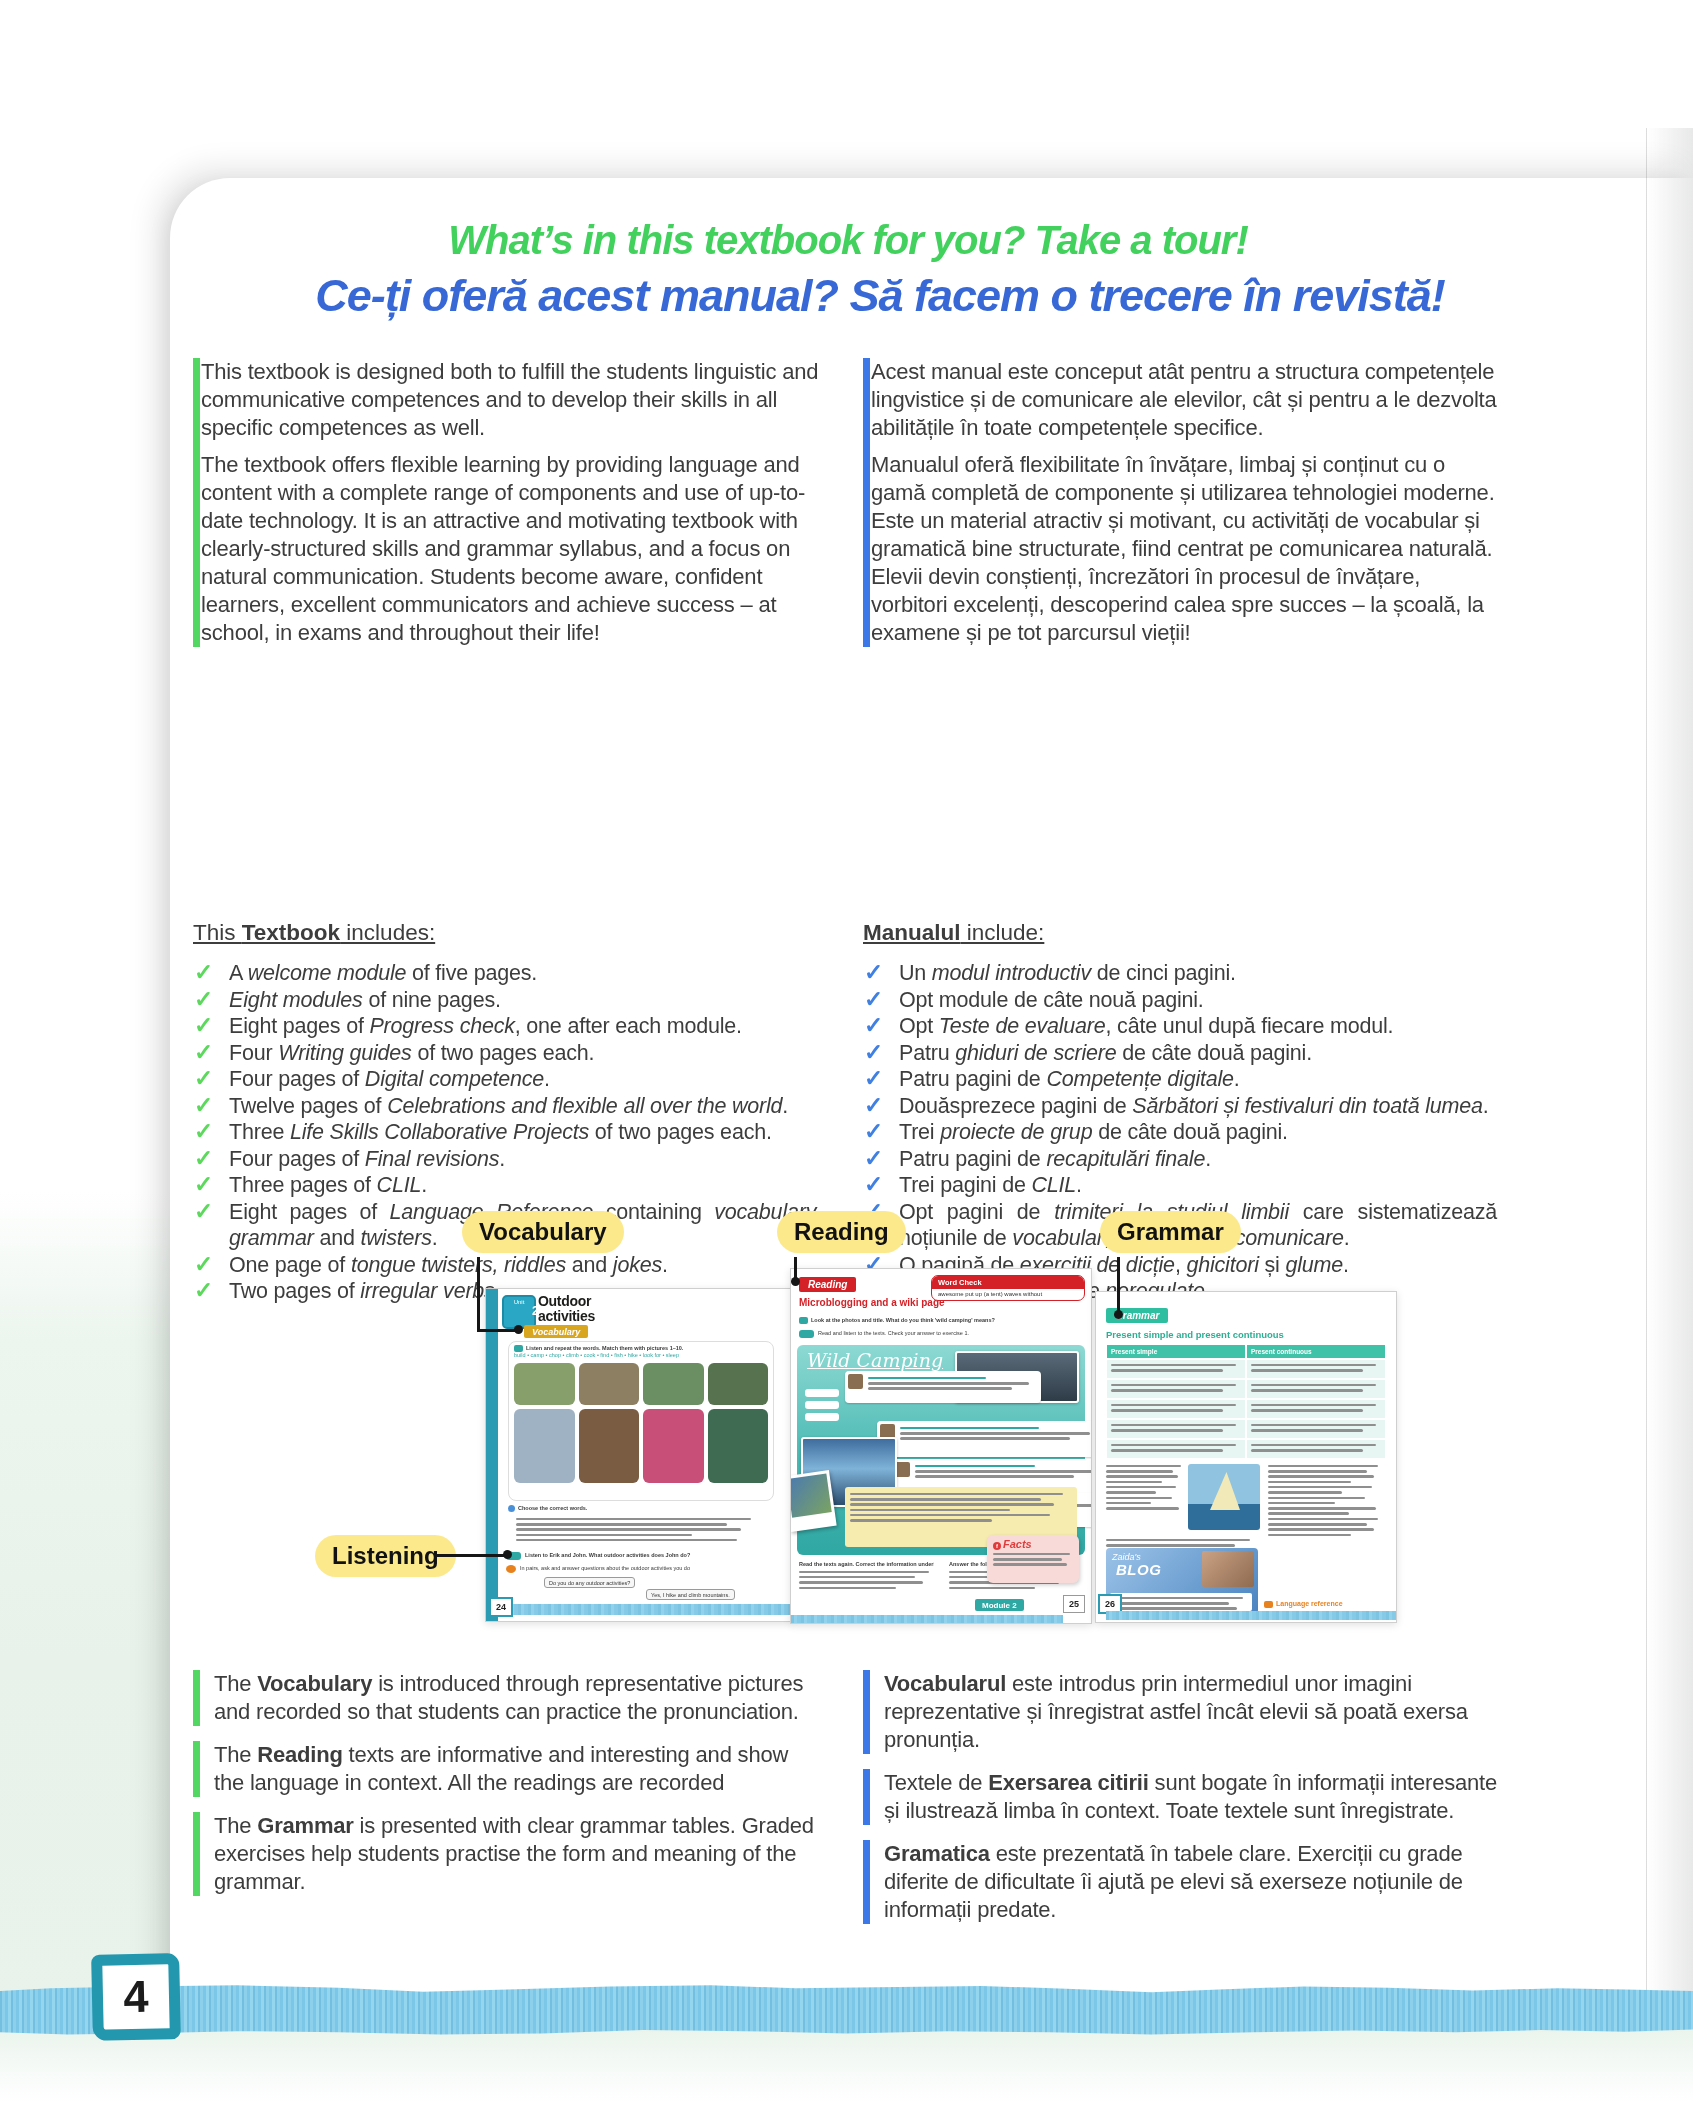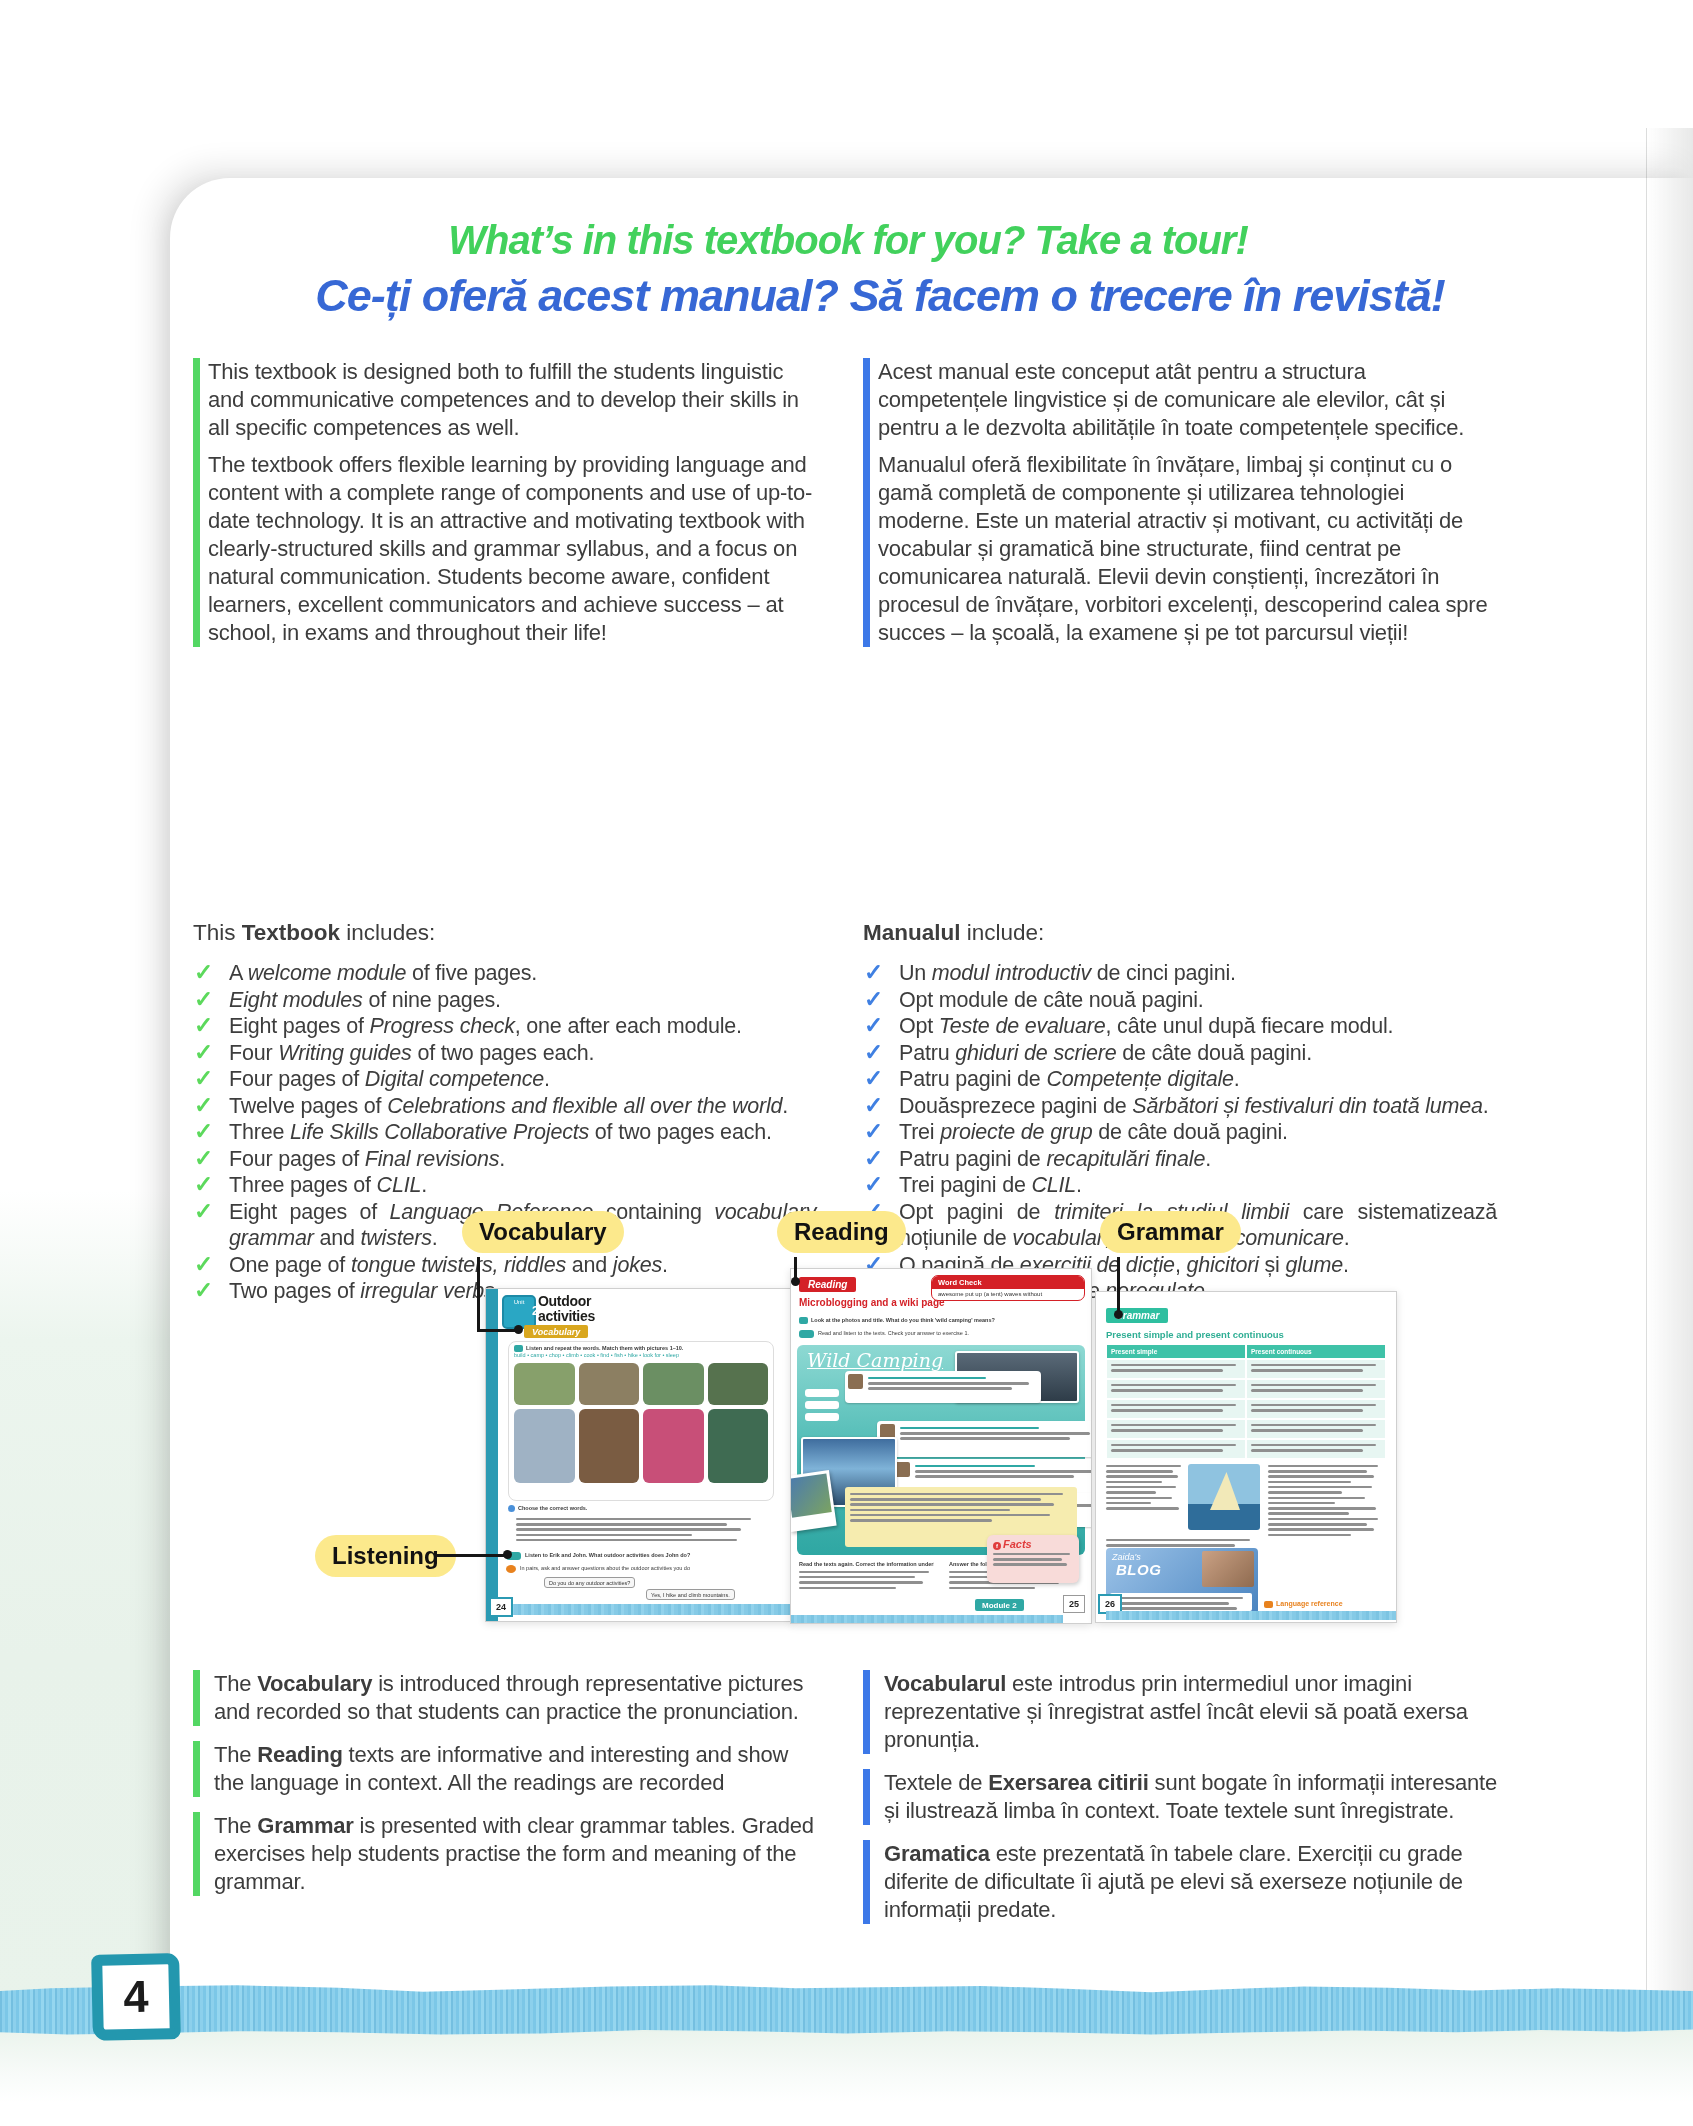--- a/index.html
+++ b/index.html
@@ -9,26 +9,26 @@
   .abs{position:absolute;}
   .card{position:absolute;left:170px;top:178px;width:1523px;height:1832px;background:#ffffff;
         border-radius:60px 0 0 0;
         box-shadow:-14px -10px 30px rgba(0,0,0,0.10),-4px 6px 20px rgba(0,0,0,0.08);}
   .right-strip{position:absolute;right:0;top:128px;width:46px;height:1880px;z-index:5;
         background:linear-gradient(90deg,rgba(90,95,92,0) 0%,rgba(90,95,92,0.14) 100%);border-left:1px solid rgba(0,0,0,0.05);}
   .h1,.h2{position:absolute;left:0;width:1356px;text-align:center;font-style:italic;font-weight:bold;letter-spacing:-1px;}
   .h1{top:40px;font-size:40px;color:#42d15c;}
   .h2{top:92px;font-size:45px;color:#3768d5;padding-left:32px;}
   .col{position:absolute;top:180px;}
-  .intro{border-left:7px solid;padding-left:8px;}
+  .intro{border-left:7px solid;padding-left:1px;}
   .intro p{margin:0 0 9px 0;font-size:22px;line-height:28px;letter-spacing:-0.2px;}
   .green .gbar, .intro.green{border-color:#53d763;}
   .intro.blue{border-color:#3c78e8;}
   .includes{position:absolute;top:562px;left:0;right:0;}
-  .inc-title{margin:0 0 14px 0;font-size:22.5px;}
+  .inc-title{margin:0 0 14px 0;font-size:22.5px;text-decoration:underline;}
   .seg-b{font-weight:bold;}
   .seg-i{font-style:italic;}
   .chk-item{position:relative;padding-left:36px;font-size:21.5px;line-height:26.5px;text-align:justify;letter-spacing:-0.2px;}
   .chk{position:absolute;left:1px;top:-1px;font-size:23px;font-weight:bold;}
   .green-checks .chk{color:#5cd95c;}
   .blue-checks .chk{color:#4080e2;}
   .features .feature{border-left:7px solid;padding-left:14px;margin:0 0 15px 0;font-size:22px;line-height:28px;letter-spacing:-0.2px;}
   .green-feat .feature{border-color:#53d763;}
   .blue-feat .feature{border-color:#3c78e8;}
   .pill{position:absolute;background:#fce98c;border-radius:24px;padding:7px 17px;font-size:24px;font-weight:800;color:#121212;z-index:6;}

